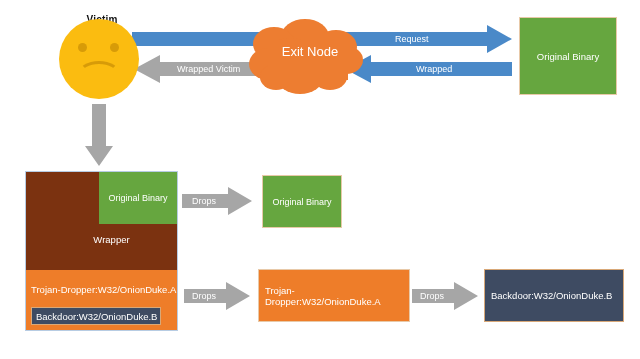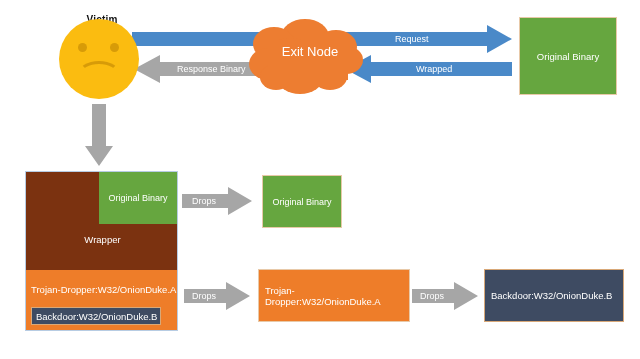--- a/index.html
+++ b/index.html
@@ -69,21 +69,21 @@
 
   
   #wrapper-group{left:25px;top:171px;width:153px;height:160px;
     border:1px solid #B7CCE3;background:#7B3210;box-sizing:border-box;}
   #wrapper-orig-binary{
     position:absolute;right:0;top:0;width:78px;height:52px;
     background:#66A63F;display:flex;align-items:center;justify-content:center;
     color:#fff;font-size:9px;box-sizing:border-box;
   }
   #wrapper-label{
-    position:absolute;left:1px;top:62px;width:151px;
+    position:absolute;left:10px;top:62px;width:151px;
     text-align:center;color:#ffffff;font-size:9.5px;
   }
   #wrapper-dropper{
     position:absolute;left:0;bottom:0;width:151px;height:60px;
     background:#EE7D29;box-sizing:border-box;
   }
   #wrapper-dropper-label{
     position:absolute;left:5px;top:14px;color:#ffffff;font-size:9.5px;white-space:nowrap;
   }
   #wrapper-backdoor{
@@ -170,21 +170,21 @@
   </div>
 
   <div class="node" style="left:265px;top:46px;width:90px;text-align:center;line-height:12px;">
     <span style="font-size:13px;color:#ffffff;display:block;">Exit Node</span>
   </div>
 
   <div class="arrow-label" style="left:395px;top:34px;">Request</div>
 
   <div class="arrow-label" style="left:416px;top:64px;">Wrapped</div>
 
-  <div class="arrow-label" style="left:177px;top:64px;">Response Binary</div>
+  <div class="arrow-label" style="left:177px;top:64px;">Wrapped Victim</div>
 
   <div id="executes-label">Executes</div>
 
   <div class="box" id="binary-server">
     <span>Original Binary</span>
   </div>
 
   <div class="node" id="wrapper-group">
     <div id="wrapper-orig-binary">
       <span>Original Binary</span>

